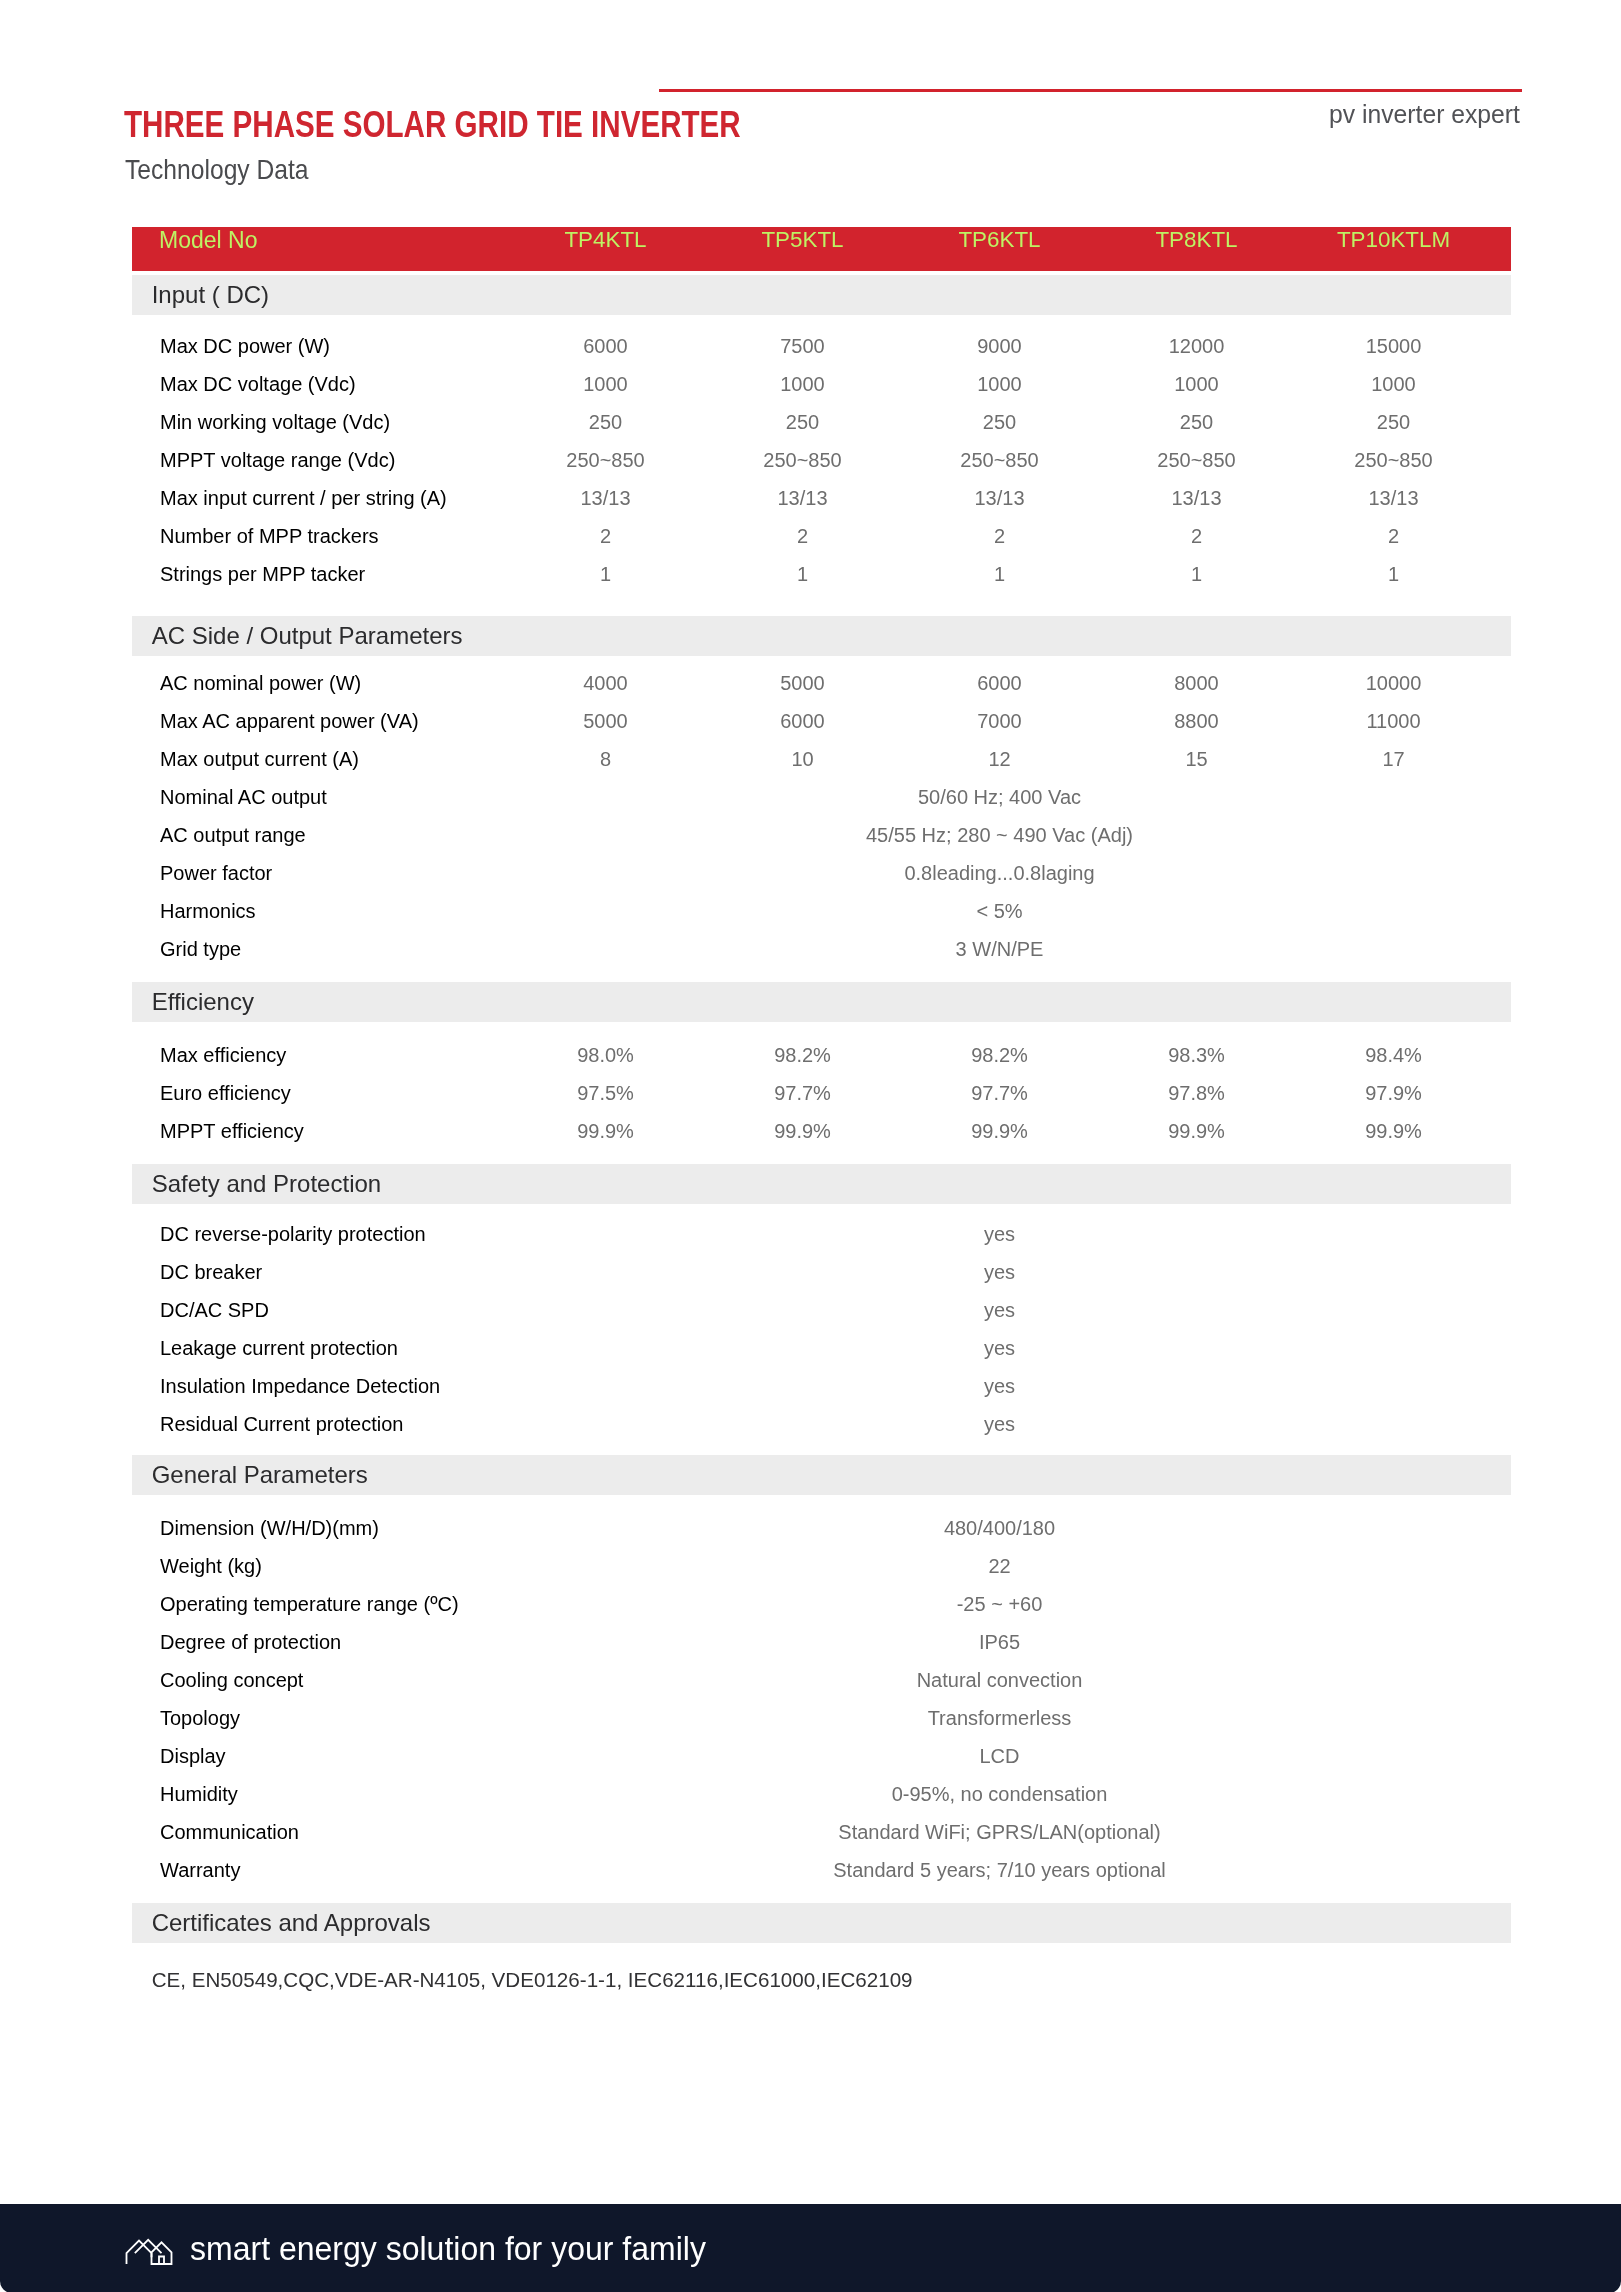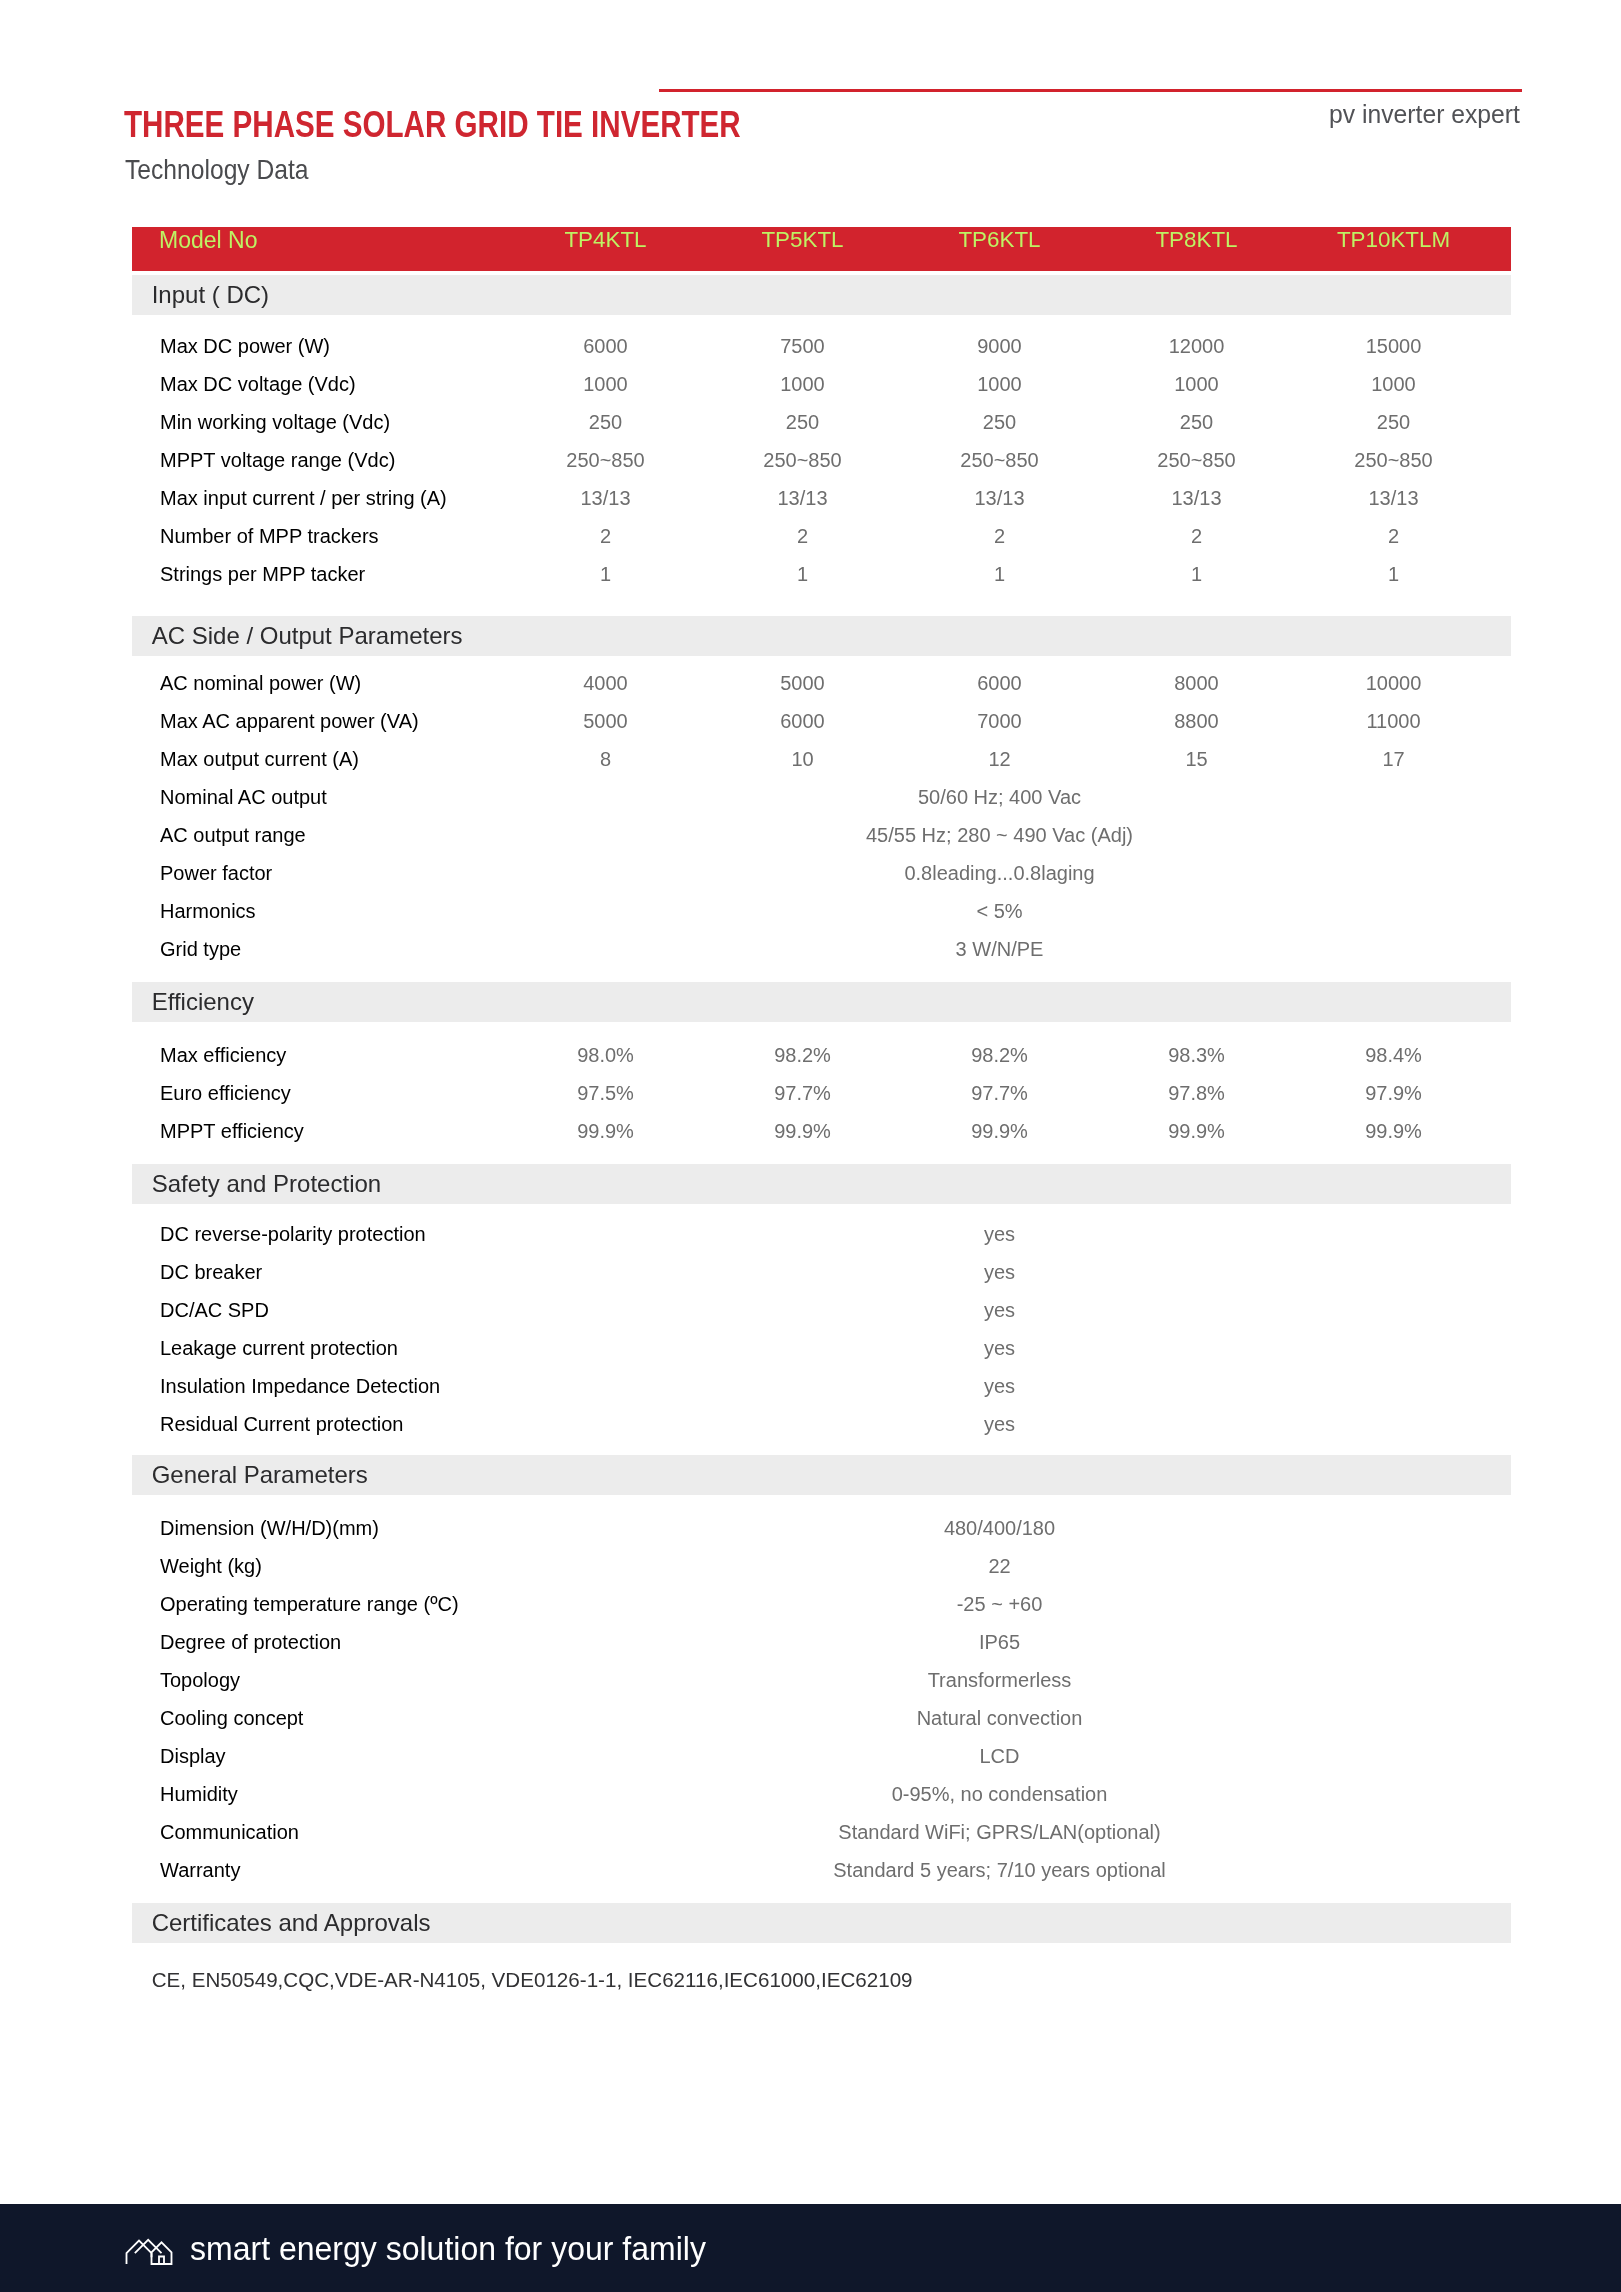--- a/index.html
+++ b/index.html
@@ -3,20 +3,21 @@
 <meta charset="utf-8">
 <style>
   html, body { margin: 0; padding: 0; background: #ffffff; }
   .page {
     position: relative;
     width: 1621px;
     height: 2293px;
     background: #ffffff;
     overflow: hidden;
     font-family: "Liberation Sans", sans-serif;
+    border-radius: 12px;
     -webkit-font-smoothing: antialiased;
   }
 
   
   .top-rule {
     position: absolute;
     top: 89px; left: 659px; width: 863px; height: 2.7px;
     background: #d2232d;
   }
   .doc-title {
@@ -305,26 +306,26 @@
           </div>
           <div class="row">
             <div class="row-label">Operating temperature range (ºC)</div>
             <div class="cell-span">-25 ~ +60</div>
           </div>
           <div class="row">
             <div class="row-label">Degree of protection</div>
             <div class="cell-span">IP65</div>
           </div>
           <div class="row">
+            <div class="row-label">Cooling concept</div>
+            <div class="cell-span">Natural convection</div>
+          </div>
+          <div class="row">
             <div class="row-label">Topology</div>
             <div class="cell-span">Transformerless</div>
-          </div>
-          <div class="row">
-            <div class="row-label">Cooling concept</div>
-            <div class="cell-span">Natural convection</div>
           </div>
           <div class="row">
             <div class="row-label">Display</div>
             <div class="cell-span">LCD</div>
           </div>
           <div class="row">
             <div class="row-label">Humidity</div>
             <div class="cell-span">0-95%, no condensation</div>
           </div>
           <div class="row">

